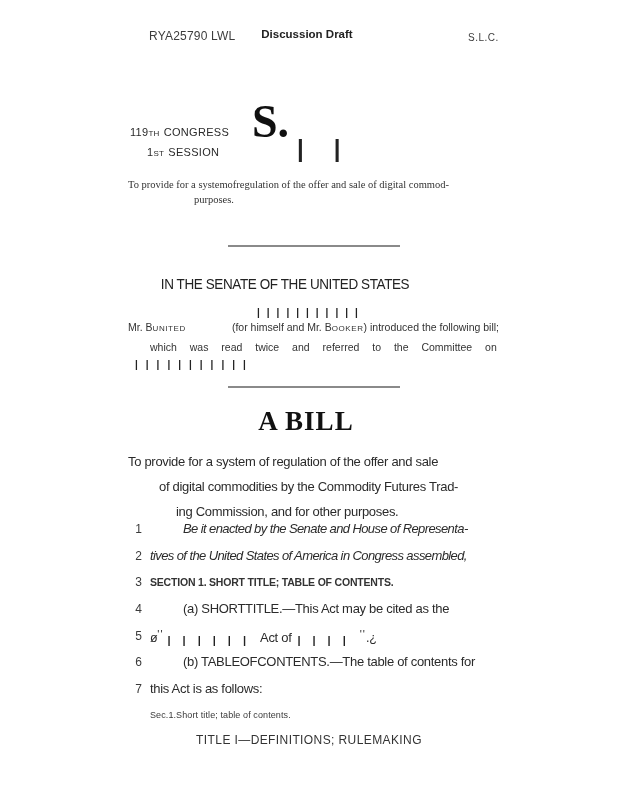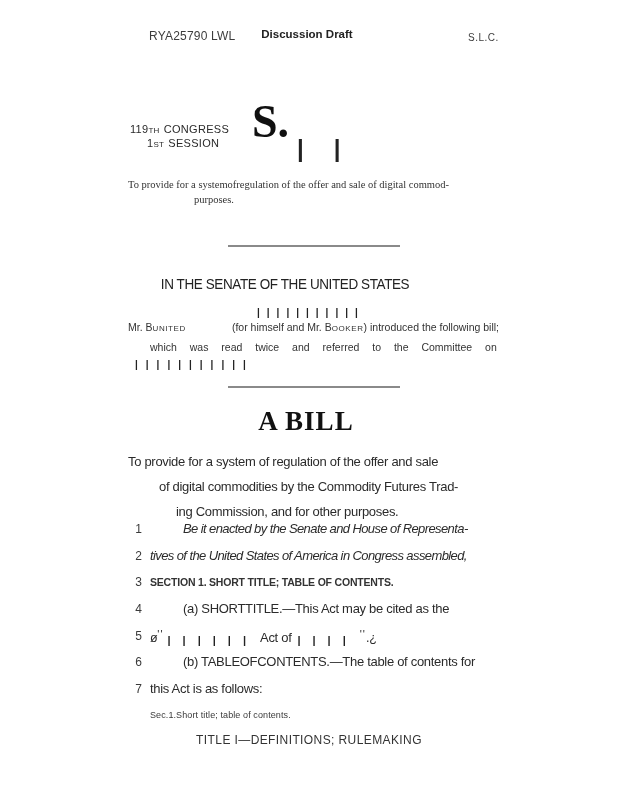--- a/index.html
+++ b/index.html
@@ -6,21 +6,21 @@
   html,body { background:#ffffff; }
   .page {
     position:relative; width:627px; height:812px; background:#ffffff;
     font-family:"Liberation Sans", sans-serif; color:#2f2f2f; overflow:hidden;
   }
   
   .hdr-left  { position:absolute; left:128px; top:29px;  font-size:12px; color:#3c3c3c; letter-spacing:0.2px;margin-left:21px; }
   .hdr-center{ position:absolute; left:0px;   top:28px;  width:614px; text-align:center; font-size:11.5px; font-weight:bold; color:#222; }
   .hdr-right { position:absolute; left:468px; top:32px;  font-size:10px;  color:#3c3c3c; letter-spacing:0.5px; }
   
-  .congress { position:absolute; left:130px; top:123px; font-size:11px; line-height:12px; color:#2a2a2a; letter-spacing:0.3px; }
+  .congress { position:absolute; left:130px; top:123px; font-size:11px; line-height:18px; color:#2a2a2a; letter-spacing:0.3px; }
   .congress .l2 { padding-left:17px; }
   .congress .ord { font-size:8px; }
   .congress .word { margin-left:4px; }
   
   .bill-letter { position:absolute; left:252px; top:99px; font-family:"Liberation Serif", serif; font-weight:bold; font-size:46px; line-height:46px; color:#101010; }
   .bill-blank  { position:absolute; left:297px; top:136px; font-size:24px; line-height:26px; font-weight:bold; letter-spacing:30px; color:#101010; }
   
   .official-title { position:absolute; left:128px; top:178px; width:400px; font-size:10.5px; line-height:14.8px; color:#333;font-family:Liberation Serif, serif; }
   .official-title .l2 { margin-left:24px; }
   .official-title .l3 { margin-left:66px; }

